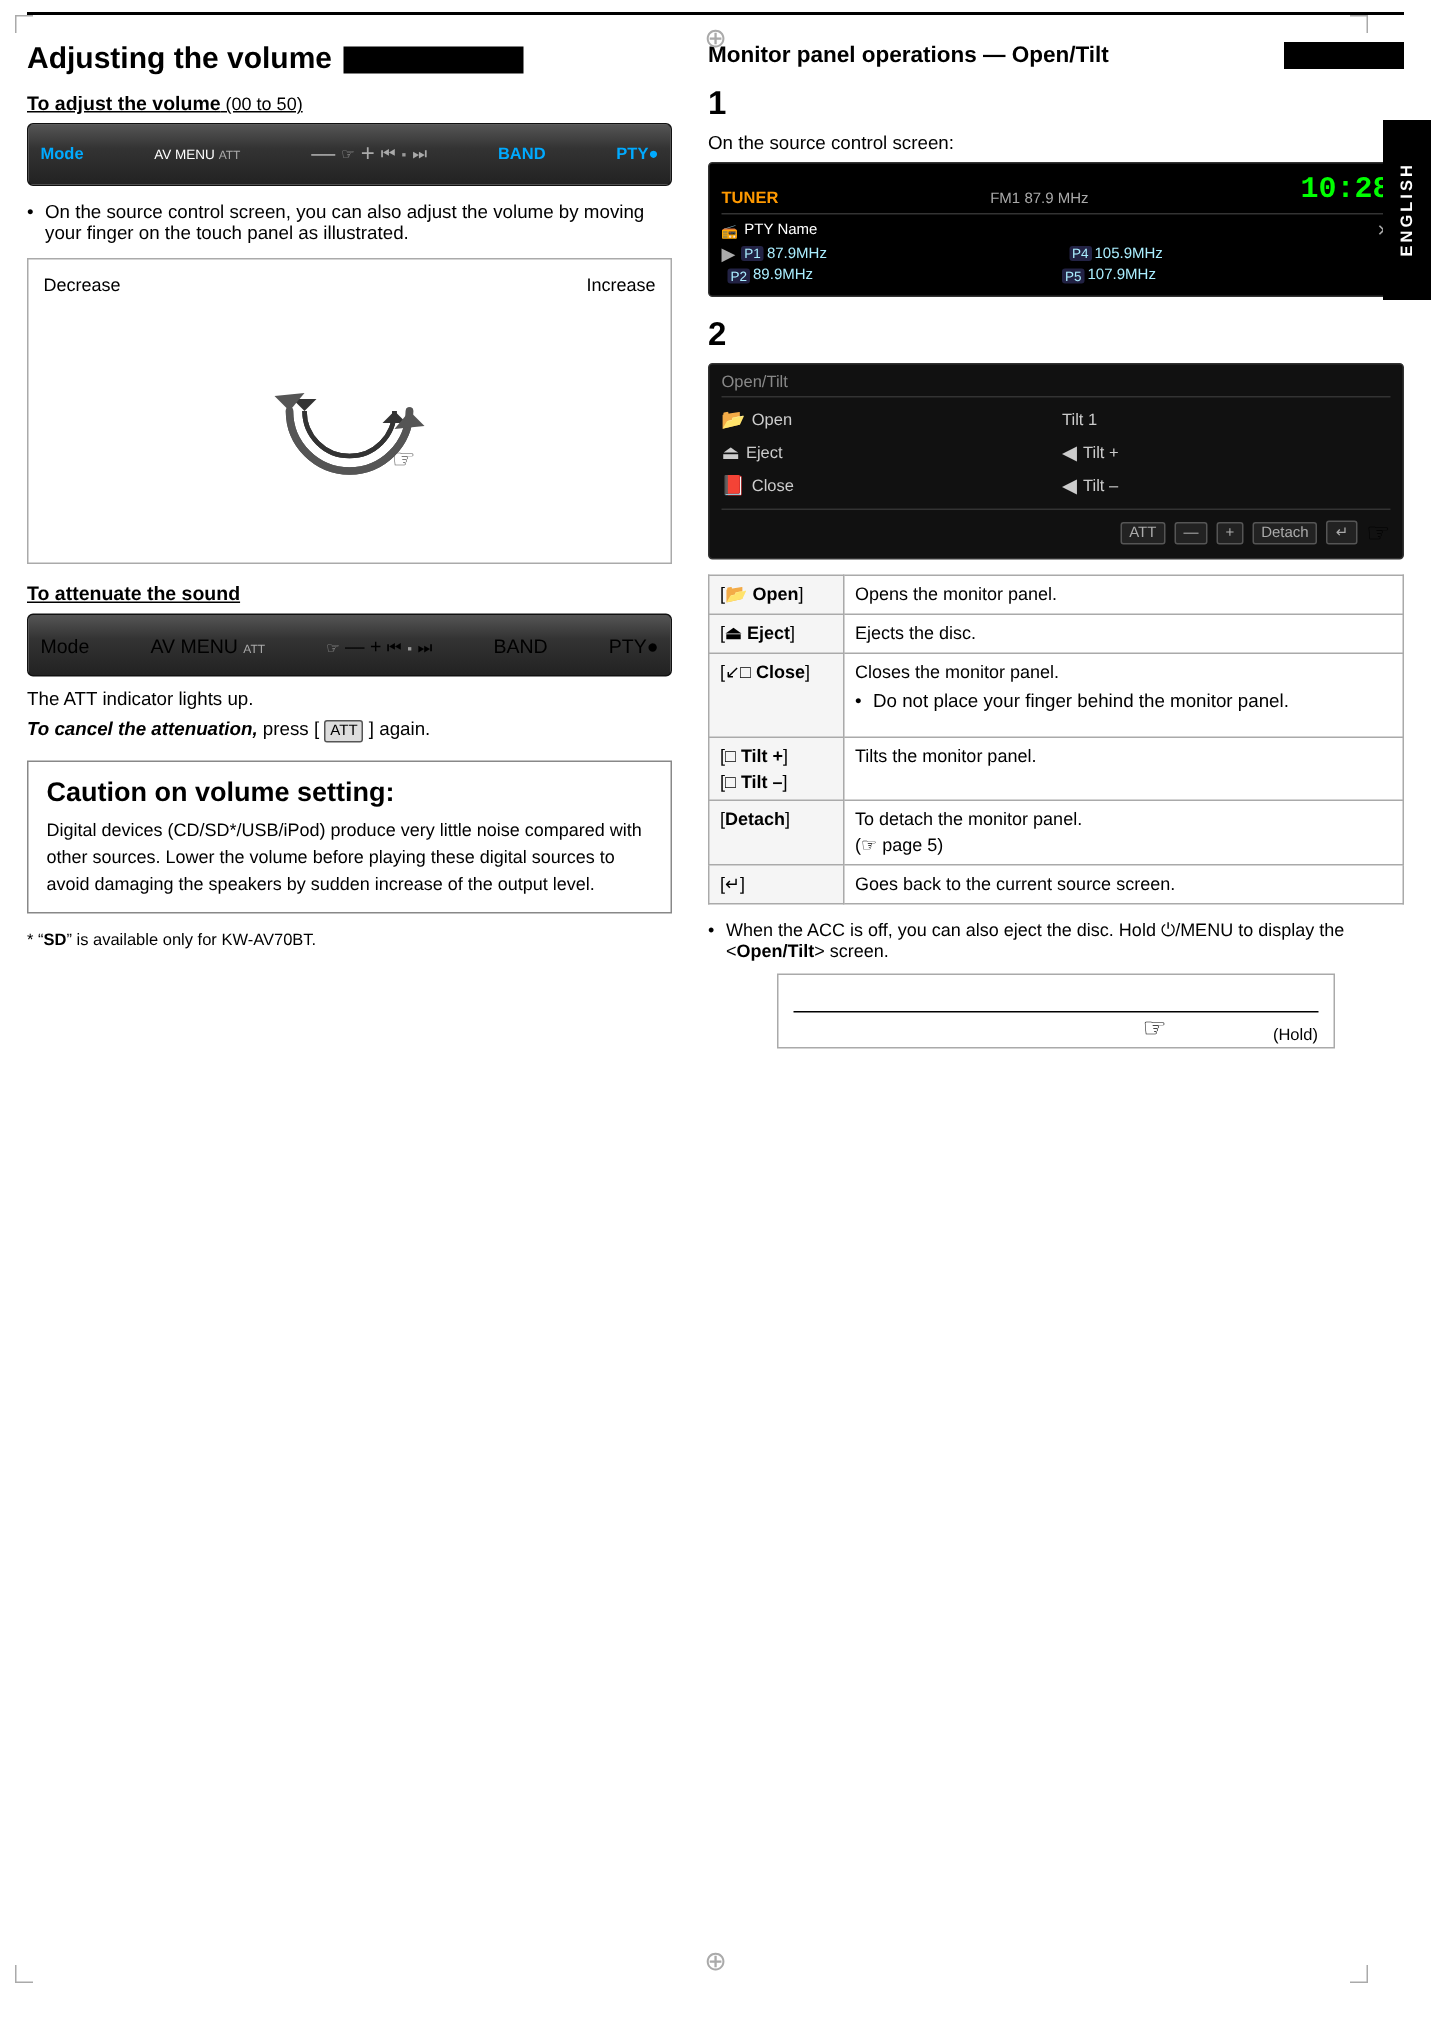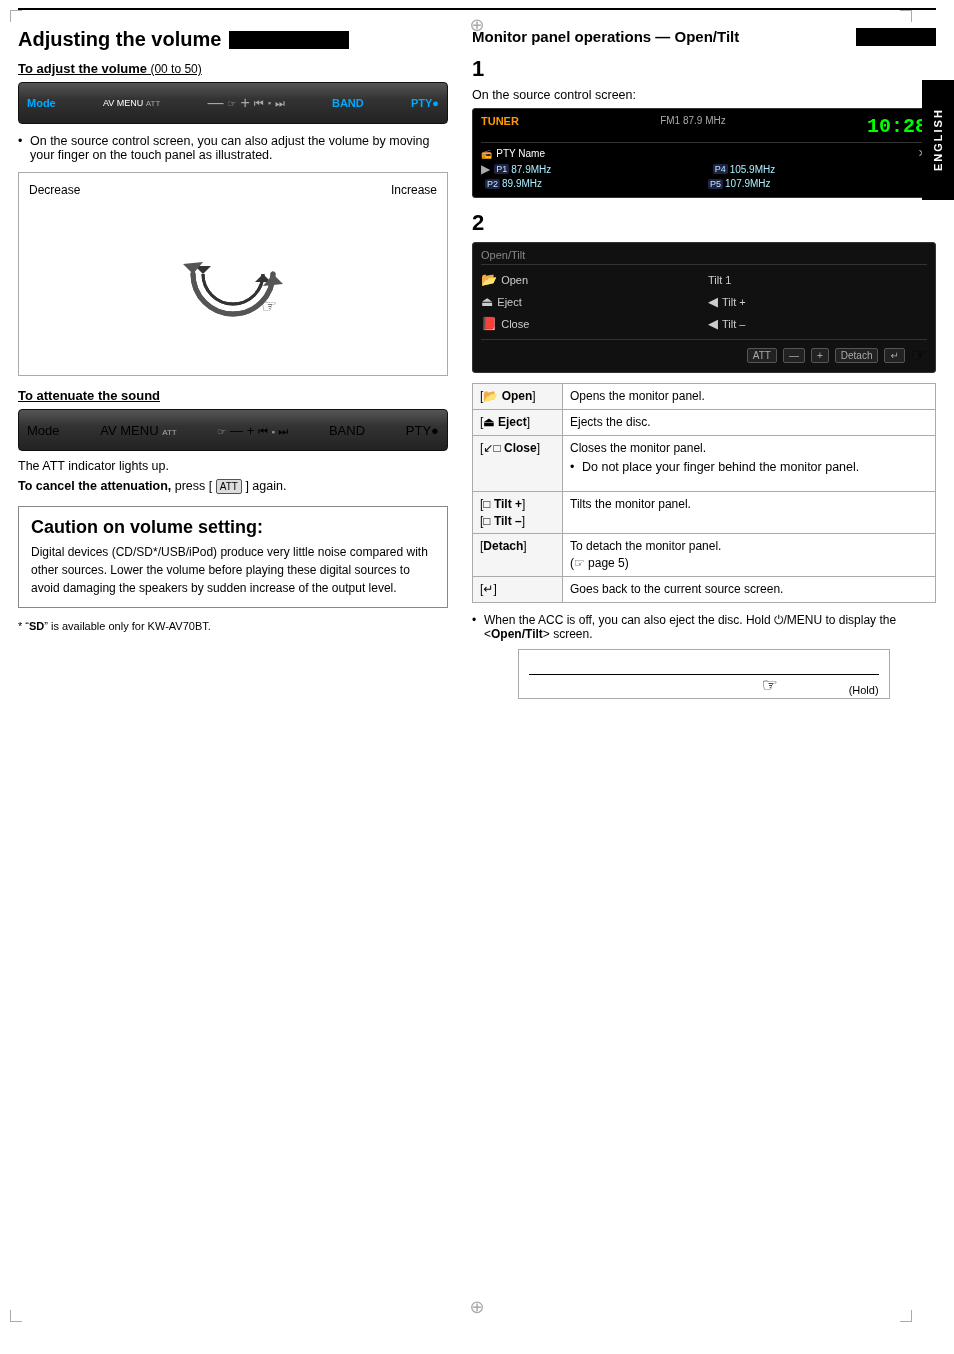--- a/index.html
+++ b/index.html
@@ -168,21 +168,21 @@
       justify-content: space-between;
       margin-bottom: 8px;
       border: 1px solid #111;
       height: 42px;
     }
 
     .normal-text {
       font-size: 12.5px;
       margin-bottom: 6px;
     }
-    .bold-inline { font-weight: bold; }
+    .bold-inline { font-weight: bold; font-style: italic; }
     .small-icon-inline {
       display: inline-block;
       border: 1px solid #555;
       padding: 1px 3px;
       font-size: 10px;
       background: #ddd;
       border-radius: 2px;
     }
 
     
@@ -241,21 +241,21 @@
       background: #000;
       color: #0f0;
       border: 1px solid #333;
       padding: 6px 8px;
       margin-bottom: 12px;
       border-radius: 3px;
       width: 100%;
     }
     .tuner-header {
       display: flex;
-      align-items: flex-start;
+      align-items: flex-end;
       justify-content: space-between;
       border-bottom: 1px solid #333;
       padding-bottom: 4px;
       margin-bottom: 4px;
     }
     .tuner-label {
       color: #f90;
       font-size: 11px;
       font-weight: bold;
     }

